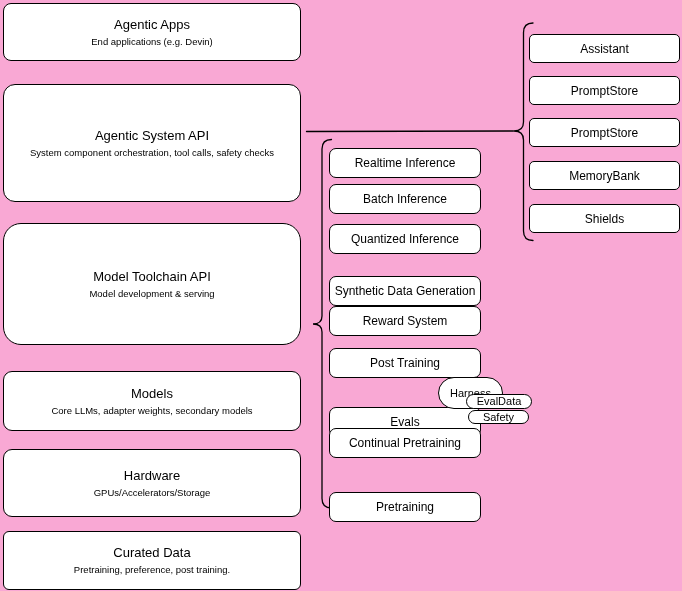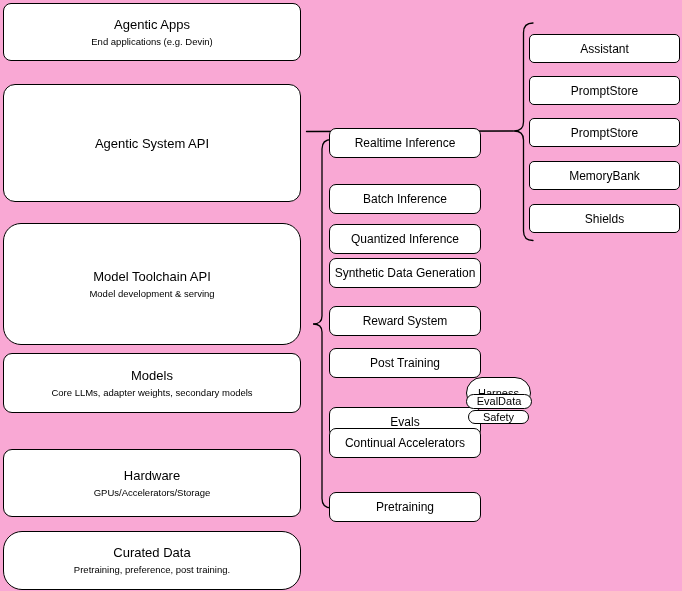--- a/index.html
+++ b/index.html
@@ -93,53 +93,54 @@
     <path d="M 306.5 131.5 L 513.5 131" fill="none" stroke="#000000" stroke-width="1.3" stroke-linecap="round"></path>
   </svg>
 
   <div class="lbox" style="top:3px;height:58px;border-radius:8px">
     <div class="title">Agentic Apps</div>
     <div class="subtitle">End applications (e.g. Devin)</div>
   </div>
 
   <div class="lbox" style="top:84px;height:118px;border-radius:12px">
     <div class="title">Agentic System API</div>
+    <div class="subtitle">System component orchestration, tool calls, safety checks</div>
   </div>
 
   <div class="lbox" style="top:223px;height:122px;border-radius:18px">
     <div class="title">Model Toolchain API</div>
     <div class="subtitle">Model development &amp; serving</div>
   </div>
 
-  <div class="lbox" style="top:353px;height:60px;border-radius:9px">
+  <div class="lbox" style="top:371px;height:60px;border-radius:9px">
     <div class="title">Models</div>
     <div class="subtitle">Core LLMs, adapter weights, secondary models</div>
   </div>
 
   <div class="lbox" style="top:449px;height:68px;border-radius:9px">
     <div class="title">Hardware</div>
     <div class="subtitle">GPUs/Accelerators/Storage</div>
   </div>
 
-  <div class="lbox" style="top:531px;height:59px;border-radius:19px">
+  <div class="lbox" style="top:531px;height:59px;border-radius:6px">
     <div class="title">Curated Data</div>
     <div class="subtitle">Pretraining, preference, post training.</div>
   </div>
 
-  <div class="mid-box" style="top:128px">Realtime Inference</div>
+  <div class="mid-box" style="top:148px">Realtime Inference</div>
   <div class="mid-box" style="top:184px">Batch Inference</div>
   <div class="mid-box" style="top:224px">Quantized Inference</div>
-  <div class="mid-box" style="top:258px">Synthetic Data Generation</div>
+  <div class="mid-box" style="top:276px">Synthetic Data Generation</div>
   <div class="mid-box" style="top:306px">Reward System</div>
   <div class="mid-box" style="top:348px">Post Training</div>
   <div class="mid-box" style="top:407px">Evals</div>
-  <div class="mid-box" style="top:428px">Continual Accelerators</div>
+  <div class="mid-box" style="top:428px">Continual Pretraining</div>
   <div class="mid-box" style="top:492px">Pretraining</div>
 
-  <div class="pill" style="left:466px;top:377px;width:65px;height:32px">Harness</div>
+  <div class="pill" style="left:438px;top:377px;width:65px;height:32px">Harness</div>
   <div class="pill" style="left:466px;top:394px;width:66px;height:15px">EvalData</div>
   <div class="pill" style="left:468px;top:410px;width:61px;height:14px">Safety</div>
 
   <div class="right-box" style="top:34px">Assistant</div>
   <div class="right-box" style="top:76px">PromptStore</div>
   <div class="right-box" style="top:161px">MemoryBank</div>
   <div class="right-box" style="top:118px">PromptStore</div>
   <div class="right-box" style="top:204px">Shields</div>
 
 </div>

